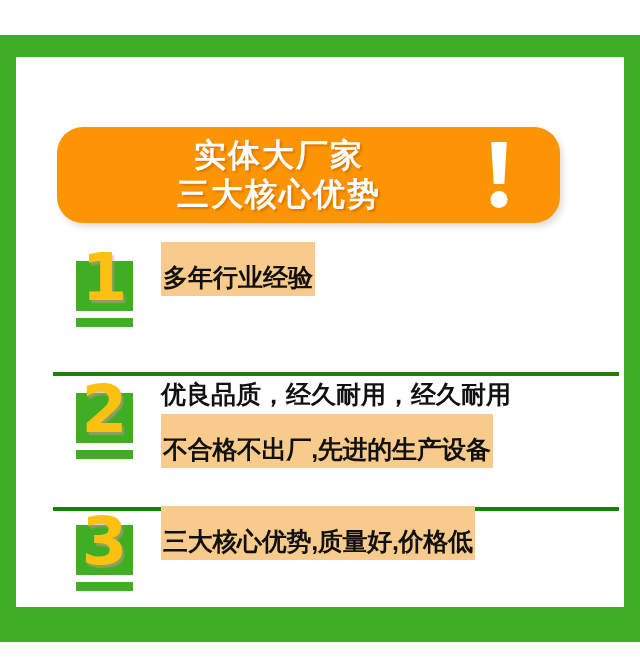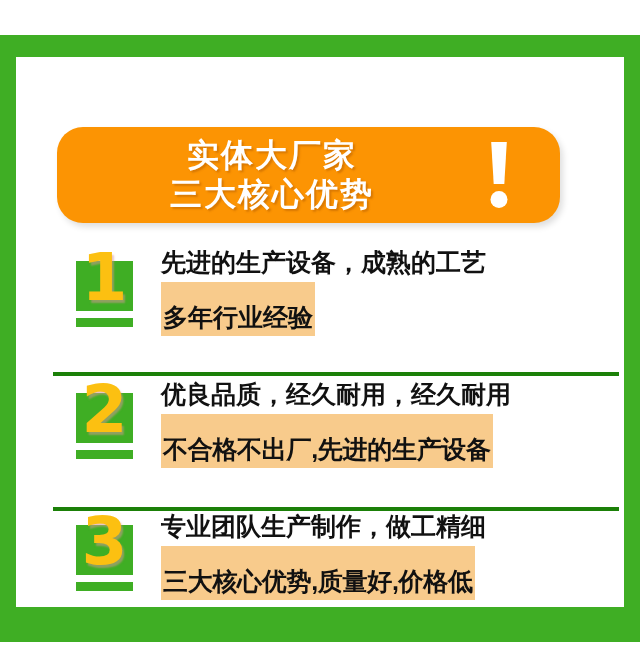--- a/index.html
+++ b/index.html
@@ -50,20 +50,21 @@
     top: 9px;
     width: 430px;
     text-align: center;
     color: #ffffff;
     font-size: 32px;
     font-weight: bold;
     line-height: 39px;
     letter-spacing: 2px;
     text-shadow: 2px 2px 2px rgba(150,70,0,0.35);
     white-space: pre-line;
+    padding-left: 7px;
   }
   #exclaim-icon {
     position: absolute;
     right: 49px;
     top: 15px;
     width: 24px;
     height: 66px;
   }
 
   
@@ -169,21 +170,20 @@
       </svg>
     </div>
 
     <div class="feature-row" id="feature-row-1">
       <div class="badge">
         <div class="badge-square"></div>
         <div class="badge-bar"></div>
         <div class="badge-number">1</div>
       </div>
       <div class="feature-text">
-        <div class="line-primary">先进的生产设备，成熟的工艺</div>
         <div>
           <span class="line-highlight">多年行业经验</span>
         </div>
       </div>
     </div>
 
     <div class="divider" id="divider-1"></div>
 
     <div class="feature-row" id="feature-row-2">
       <div class="badge">
@@ -201,21 +201,20 @@
 
     <div class="divider" id="divider-2"></div>
 
     <div class="feature-row" id="feature-row-3">
       <div class="badge">
         <div class="badge-square"></div>
         <div class="badge-bar"></div>
         <div class="badge-number">3</div>
       </div>
       <div class="feature-text">
-        <div class="line-primary">专业团队生产制作，做工精细</div>
         <div>
           <span class="line-highlight">三大核心优势,质量好,价格低</span>
         </div>
       </div>
     </div>
 
   </div>
 </div>
 
 </body></html>

